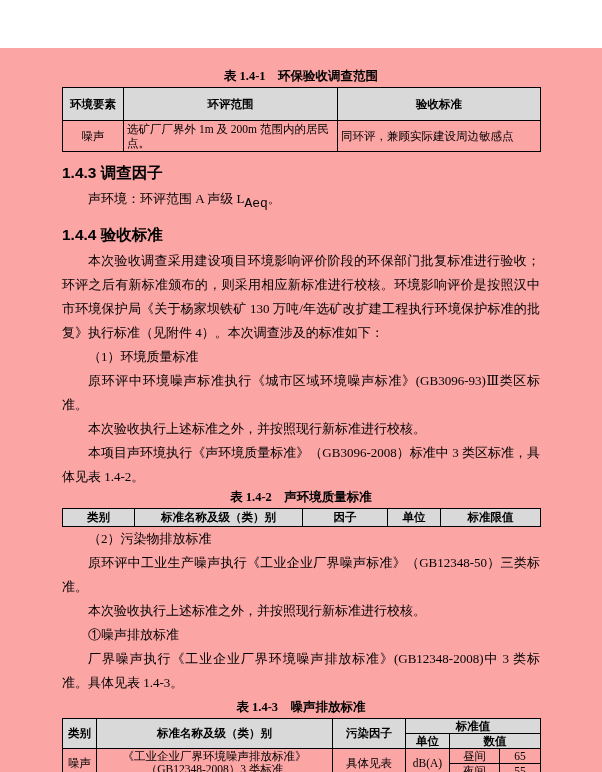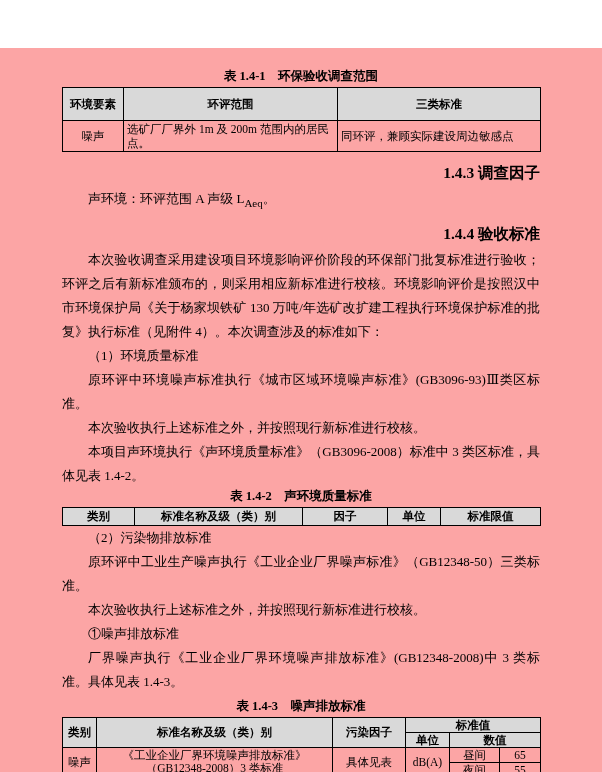--- a/index.html
+++ b/index.html
@@ -40,36 +40,35 @@
   .t1 th { height: 33px; }
   .t1 td { height: 23px; }
   .t1 td.left { text-align: left; }
   .t2 th { height: 18px; }
   .t2 td { height: 31px; }
   .t3 th { height: 14px; line-height: 12px; }
   .t3 td { height: 15px; line-height: 12px; }
   .two-line div { line-height: 14px; }
   .t3 .two-line div { line-height: 13px; }
   .heading {
-    font-family: Liberation Serif, serif;
+    font-family: Liberation Sans, sans-serif;
     font-weight: bold;
     font-size: 15.5px;
     line-height: 20px;
     margin: 9px 0 4px 0;
-    text-align: right;
   }
   .heading.first { margin-top: 11px; }
   p.body {
     font-size: 13px;
     line-height: 24px;
     margin: 0;
     text-align: justify;
     text-indent: 26px;
   }
-  sub.aeq { font-size: 11px; }
+  sub.aeq { font-size: 13px; font-family: Liberation Mono, monospace; }
   .page-number {
     position: absolute;
     top: 747px;
     left: 0;
     width: 100%;
     text-align: center;
     font-size: 11.5px;
   }
 </style>
 </head>
@@ -81,21 +80,21 @@
   <table class="t1">
     <colgroup>
         <col style="width:61px">
         <col style="width:214px">
         <col style="width:203px">
       </colgroup>
     <tbody>
         <tr>
       <th>环境要素</th>
       <th>环评范围</th>
-      <th>三类标准</th>
+      <th>验收标准</th>
     </tr>
     <tr>
       <td>噪声</td>
       <td class="left">选矿厂厂界外 1m 及 200m 范围内的居民点。</td>
       <td class="left">同环评，兼顾实际建设周边敏感点</td>
     </tr>
   </tbody>
     </table>
 
   <div class="heading first">1.4.3 调查因子</div>

